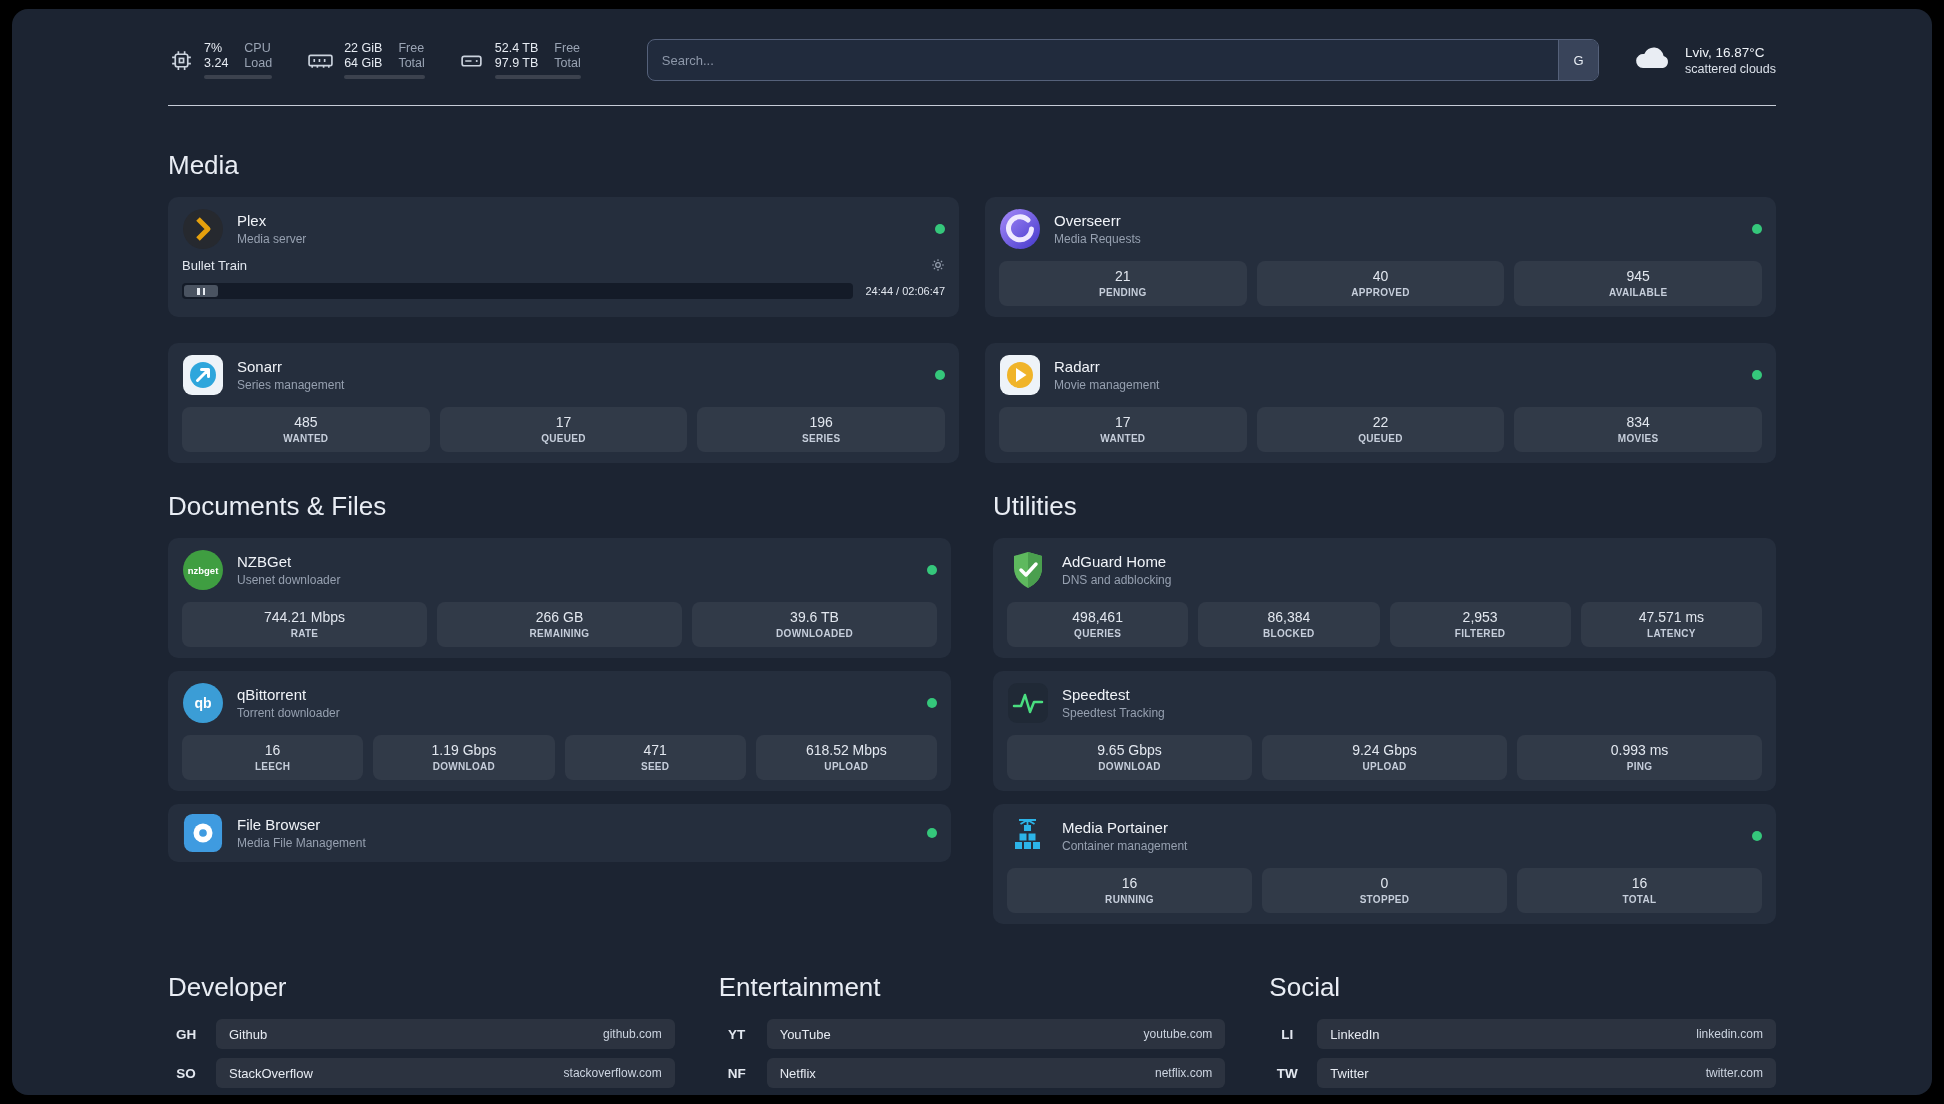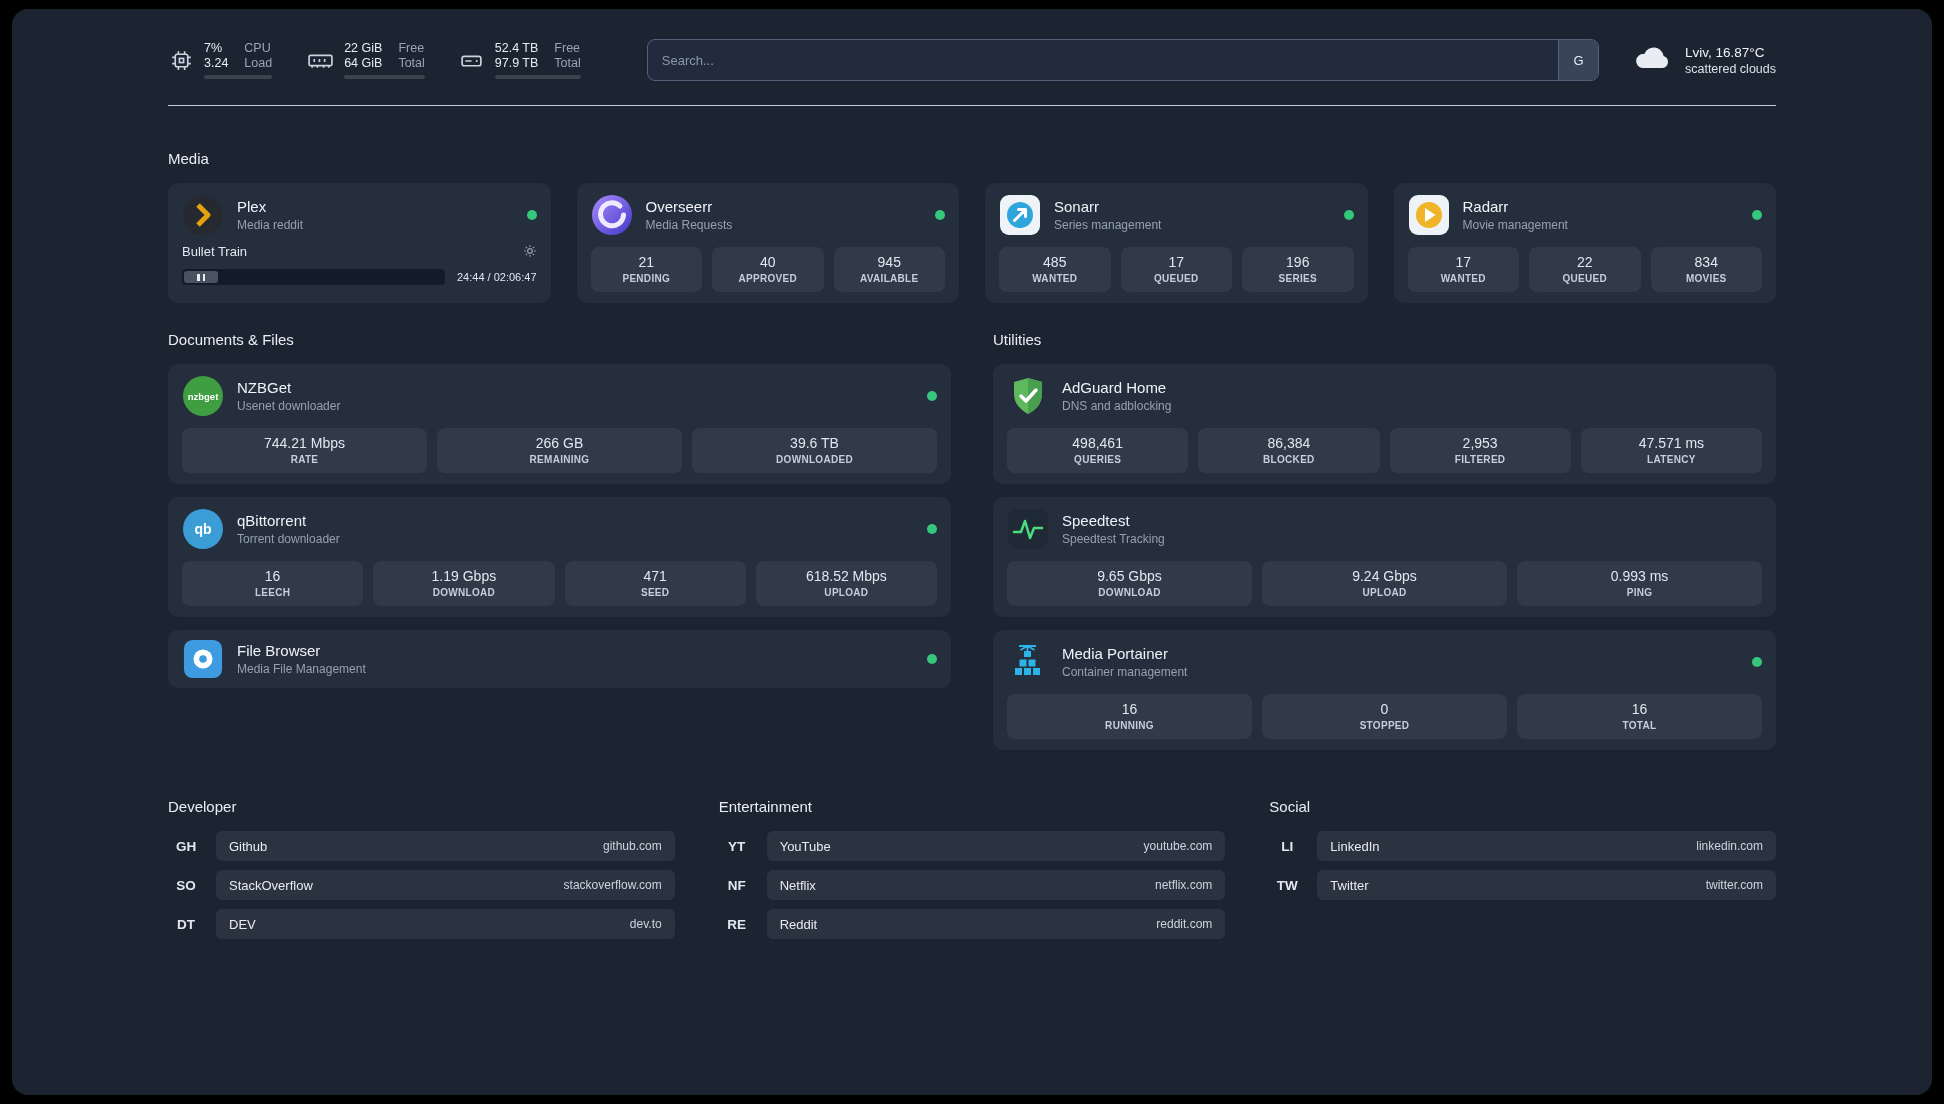--- a/index.html
+++ b/index.html
@@ -18,23 +18,23 @@
   .search { flex:1; display:flex; align-items:stretch; height:42px; margin:0 32px; border:1px solid #55617a; border-radius:8px; background:#212b3d; overflow:hidden; }
   .search input { flex:1; background:transparent; border:none; outline:none; color:#cdd5e1; font-size:13px; padding:0 14px; font-family:"Liberation Sans",sans-serif; }
   .search input::placeholder { color:#8d97a9; }
   .search-btn { width:40px; display:flex; align-items:center; justify-content:center; background:#39445a; color:#e7ecf3; font-size:13px; border-left:1px solid #55617a; cursor:pointer; }
   .weather { display:flex; align-items:center; gap:12px; }
   .weather-line1 { font-size:13.5px; color:#eef2f7; }
   .weather-line2 { font-size:12.5px; color:#dbe1ea; margin-top:2px; }
   .divider { height:1px; background:#d9dfe9; opacity:.9; margin-top:24px; }
 
   
-  .section-title { font-size:15px; color:#e9edf4; font-weight:500; }
+  .section-title { font-size:26px; color:#e9edf4; font-weight:500; }
   .media-head { margin:44px 0 16px; }
-  .media-grid { display:grid; grid-template-columns:repeat(4,1fr); gap:26px; }
+  .media-grid { display:grid; grid-template-columns:repeat(2,1fr); gap:26px; }
   .two-col { display:grid; grid-template-columns:1fr 1fr; gap:42px; align-items:start; margin-top:28px; }
   .col-head { margin:0 0 16px; }
   .card-stack { display:flex; flex-direction:column; gap:13px; }
 
   .card { background:#252e3d; border-radius:10px; padding:11px 14px; position:relative; cursor:pointer; }
   .card-head { display:flex; align-items:center; gap:13px; }
   .svc-icon { width:42px; height:42px; flex:0 0 42px; display:flex; align-items:center; justify-content:center; }
   .svc-name { font-size:15px; color:#f0f3f8; font-weight:500; }
   .svc-sub { font-size:12px; color:#96a0b0; margin-top:3px; }
   .dot { width:10px; height:10px; border-radius:50%; background:#35c77b; margin-left:auto; flex:0 0 10px; }
@@ -145,21 +145,21 @@
       <div class="card">
         <div class="card-head">
           <span class="svc-icon">
             <svg width="42" height="42" viewBox="0 0 42 42">
                 <circle cx="21" cy="21" r="20" fill="#26292f"></circle>
                 <path d="M16 11l10 10-10 10" stroke="#e5a00d" stroke-width="5" fill="none" stroke-linejoin="round"></path>
               </svg>
           </span>
           <div>
             <div class="svc-name">Plex</div>
-            <div class="svc-sub">Media reddit</div>
+            <div class="svc-sub">Media server</div>
           </div>
           <span class="dot"></span>
         </div>
         <div class="player">
           <div class="player-head">
             <span>Bullet Train</span>
             <span>
               <svg width="14" height="14" viewBox="0 0 24 24" fill="none" stroke="#97a1b0" stroke-width="2">
                   <circle cx="12" cy="12" r="4"></circle>
                   <path d="M12 2v3M12 19v3M2 12h3M19 12h3M4.9 4.9l2.1 2.1M17 17l2.1 2.1M19.1 4.9L17 7M7 17l-2.1 2.1"></path>

